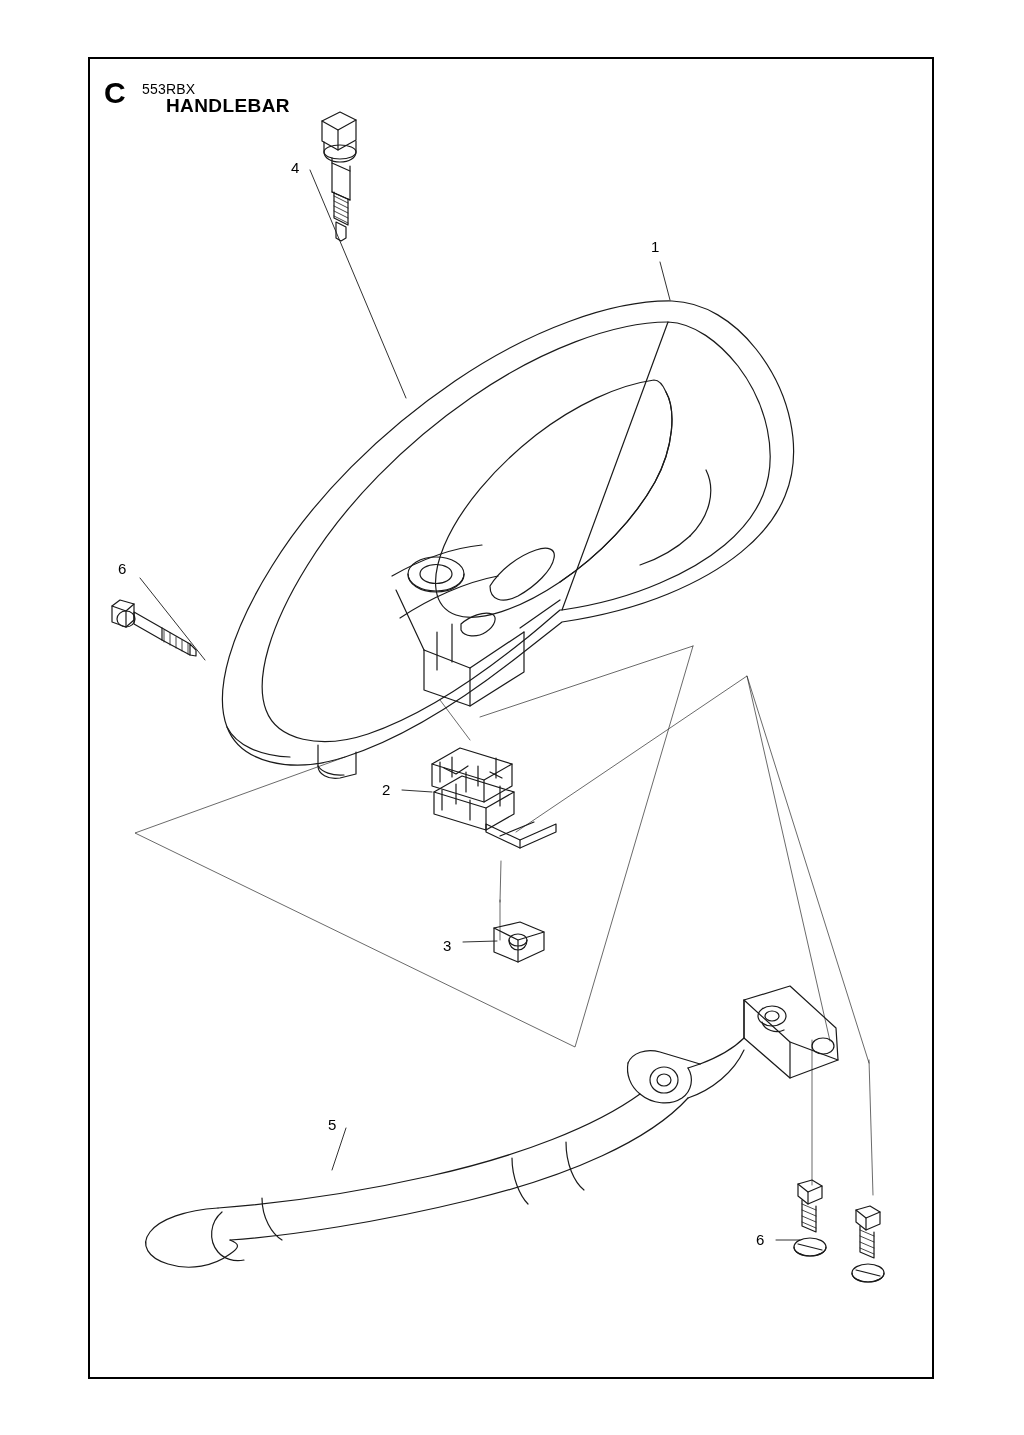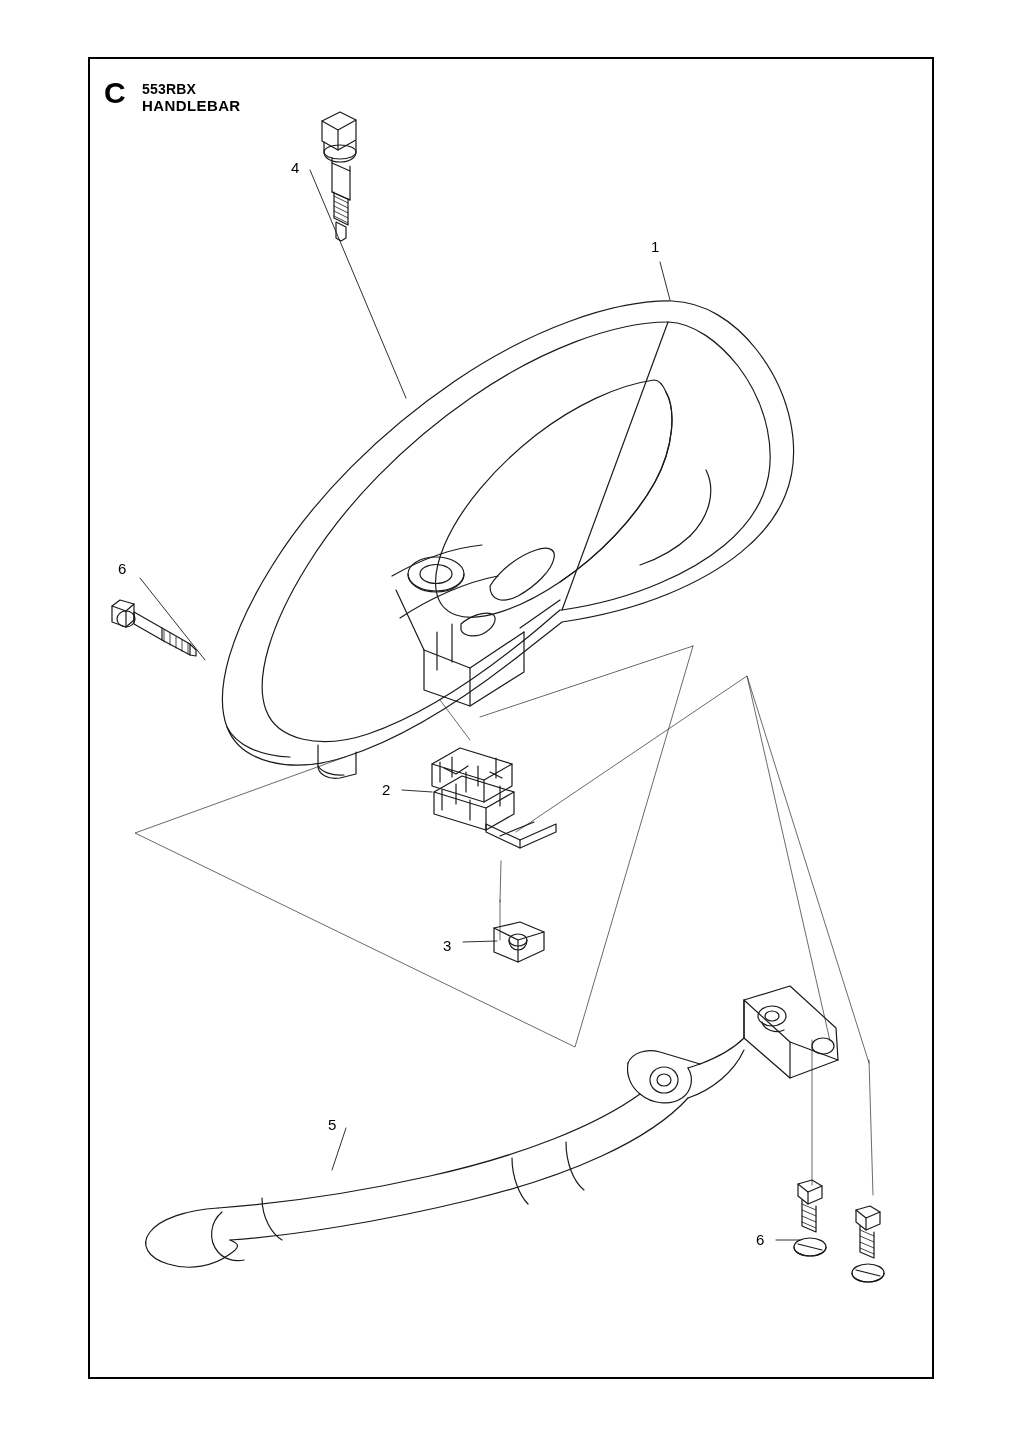--- a/index.html
+++ b/index.html
@@ -39,28 +39,29 @@
     letter-spacing: -0.5px;
   }
   .title-block {
     position: absolute;
     left: 142px;
     top: 81px;
     line-height: 16px;
   }
   .model-line {
     font-size: 14px;
-    font-weight: bold;
+    font-weight: normal;
     letter-spacing: 0.2px;
   }
   .title-line {
-    font-size: 15px;
+    font-size: 19px;
     font-weight: bold;
     letter-spacing: 0.4px;
     margin-top: 1px;
+    margin-left: 24px;
   }
   .callout {
     position: absolute;
     font-size: 15px;
     font-weight: normal;
     line-height: 15px;
   }
   svg.art {
     position: absolute;
     left: 0;

